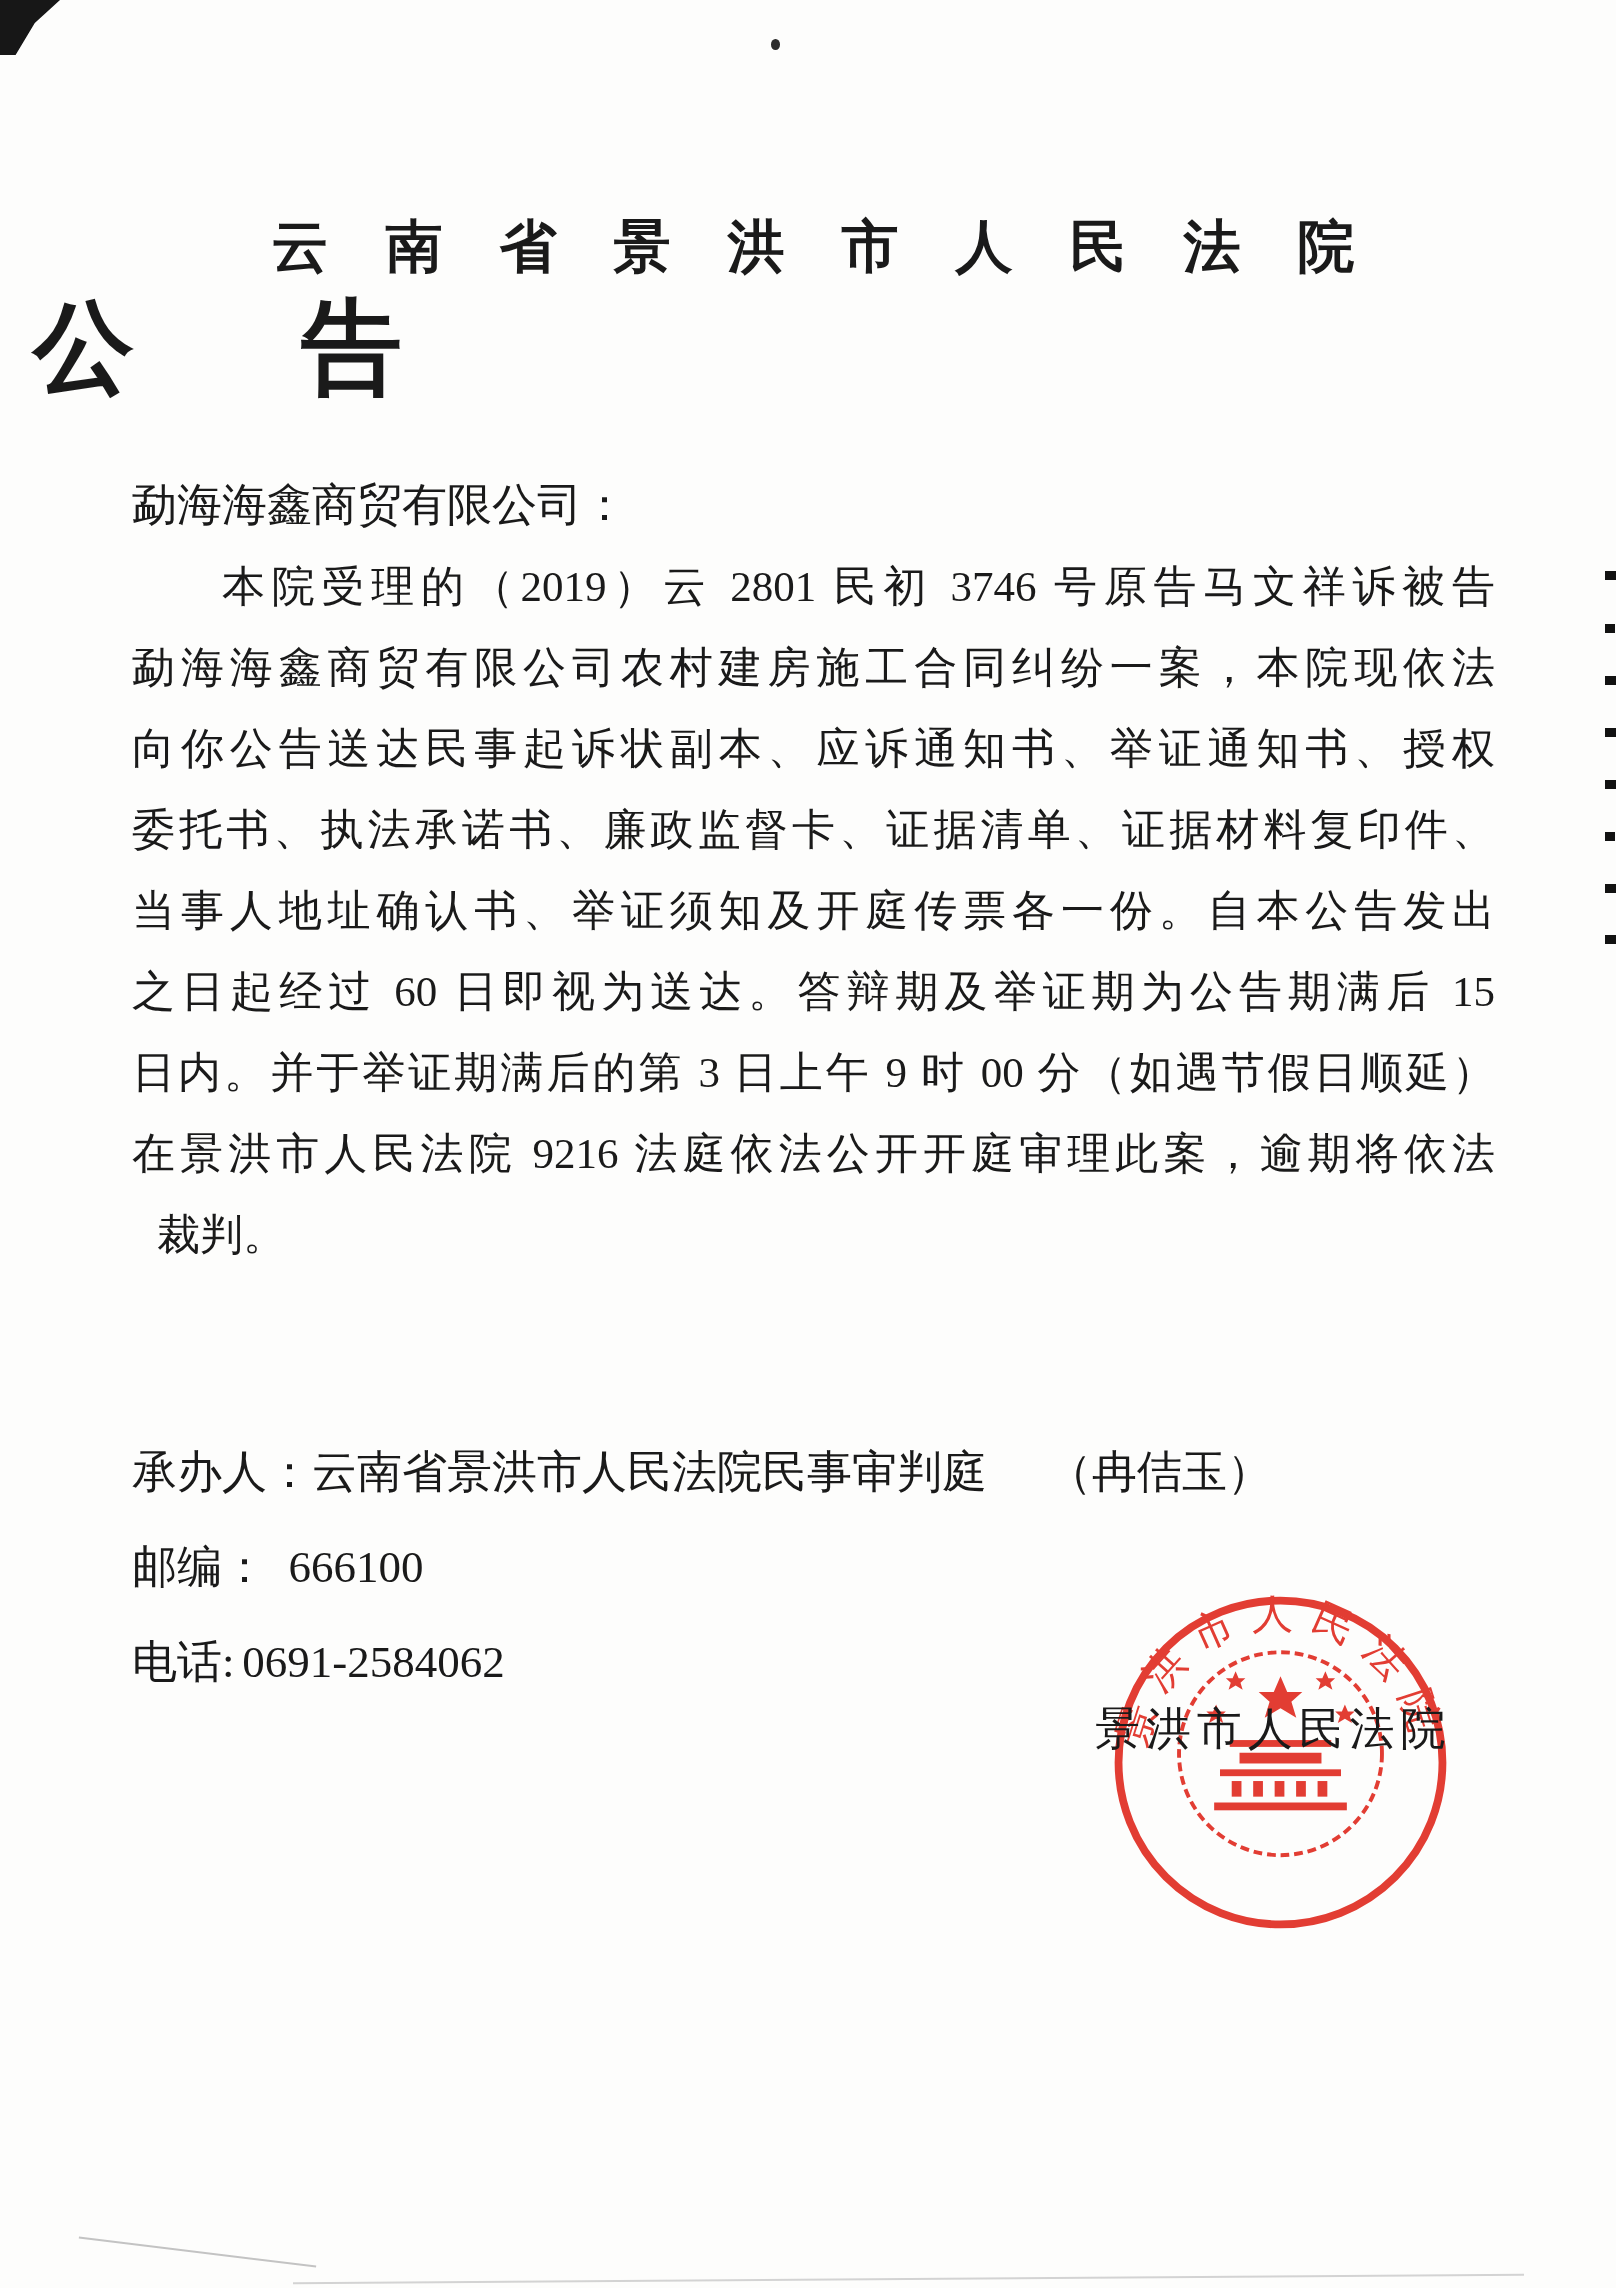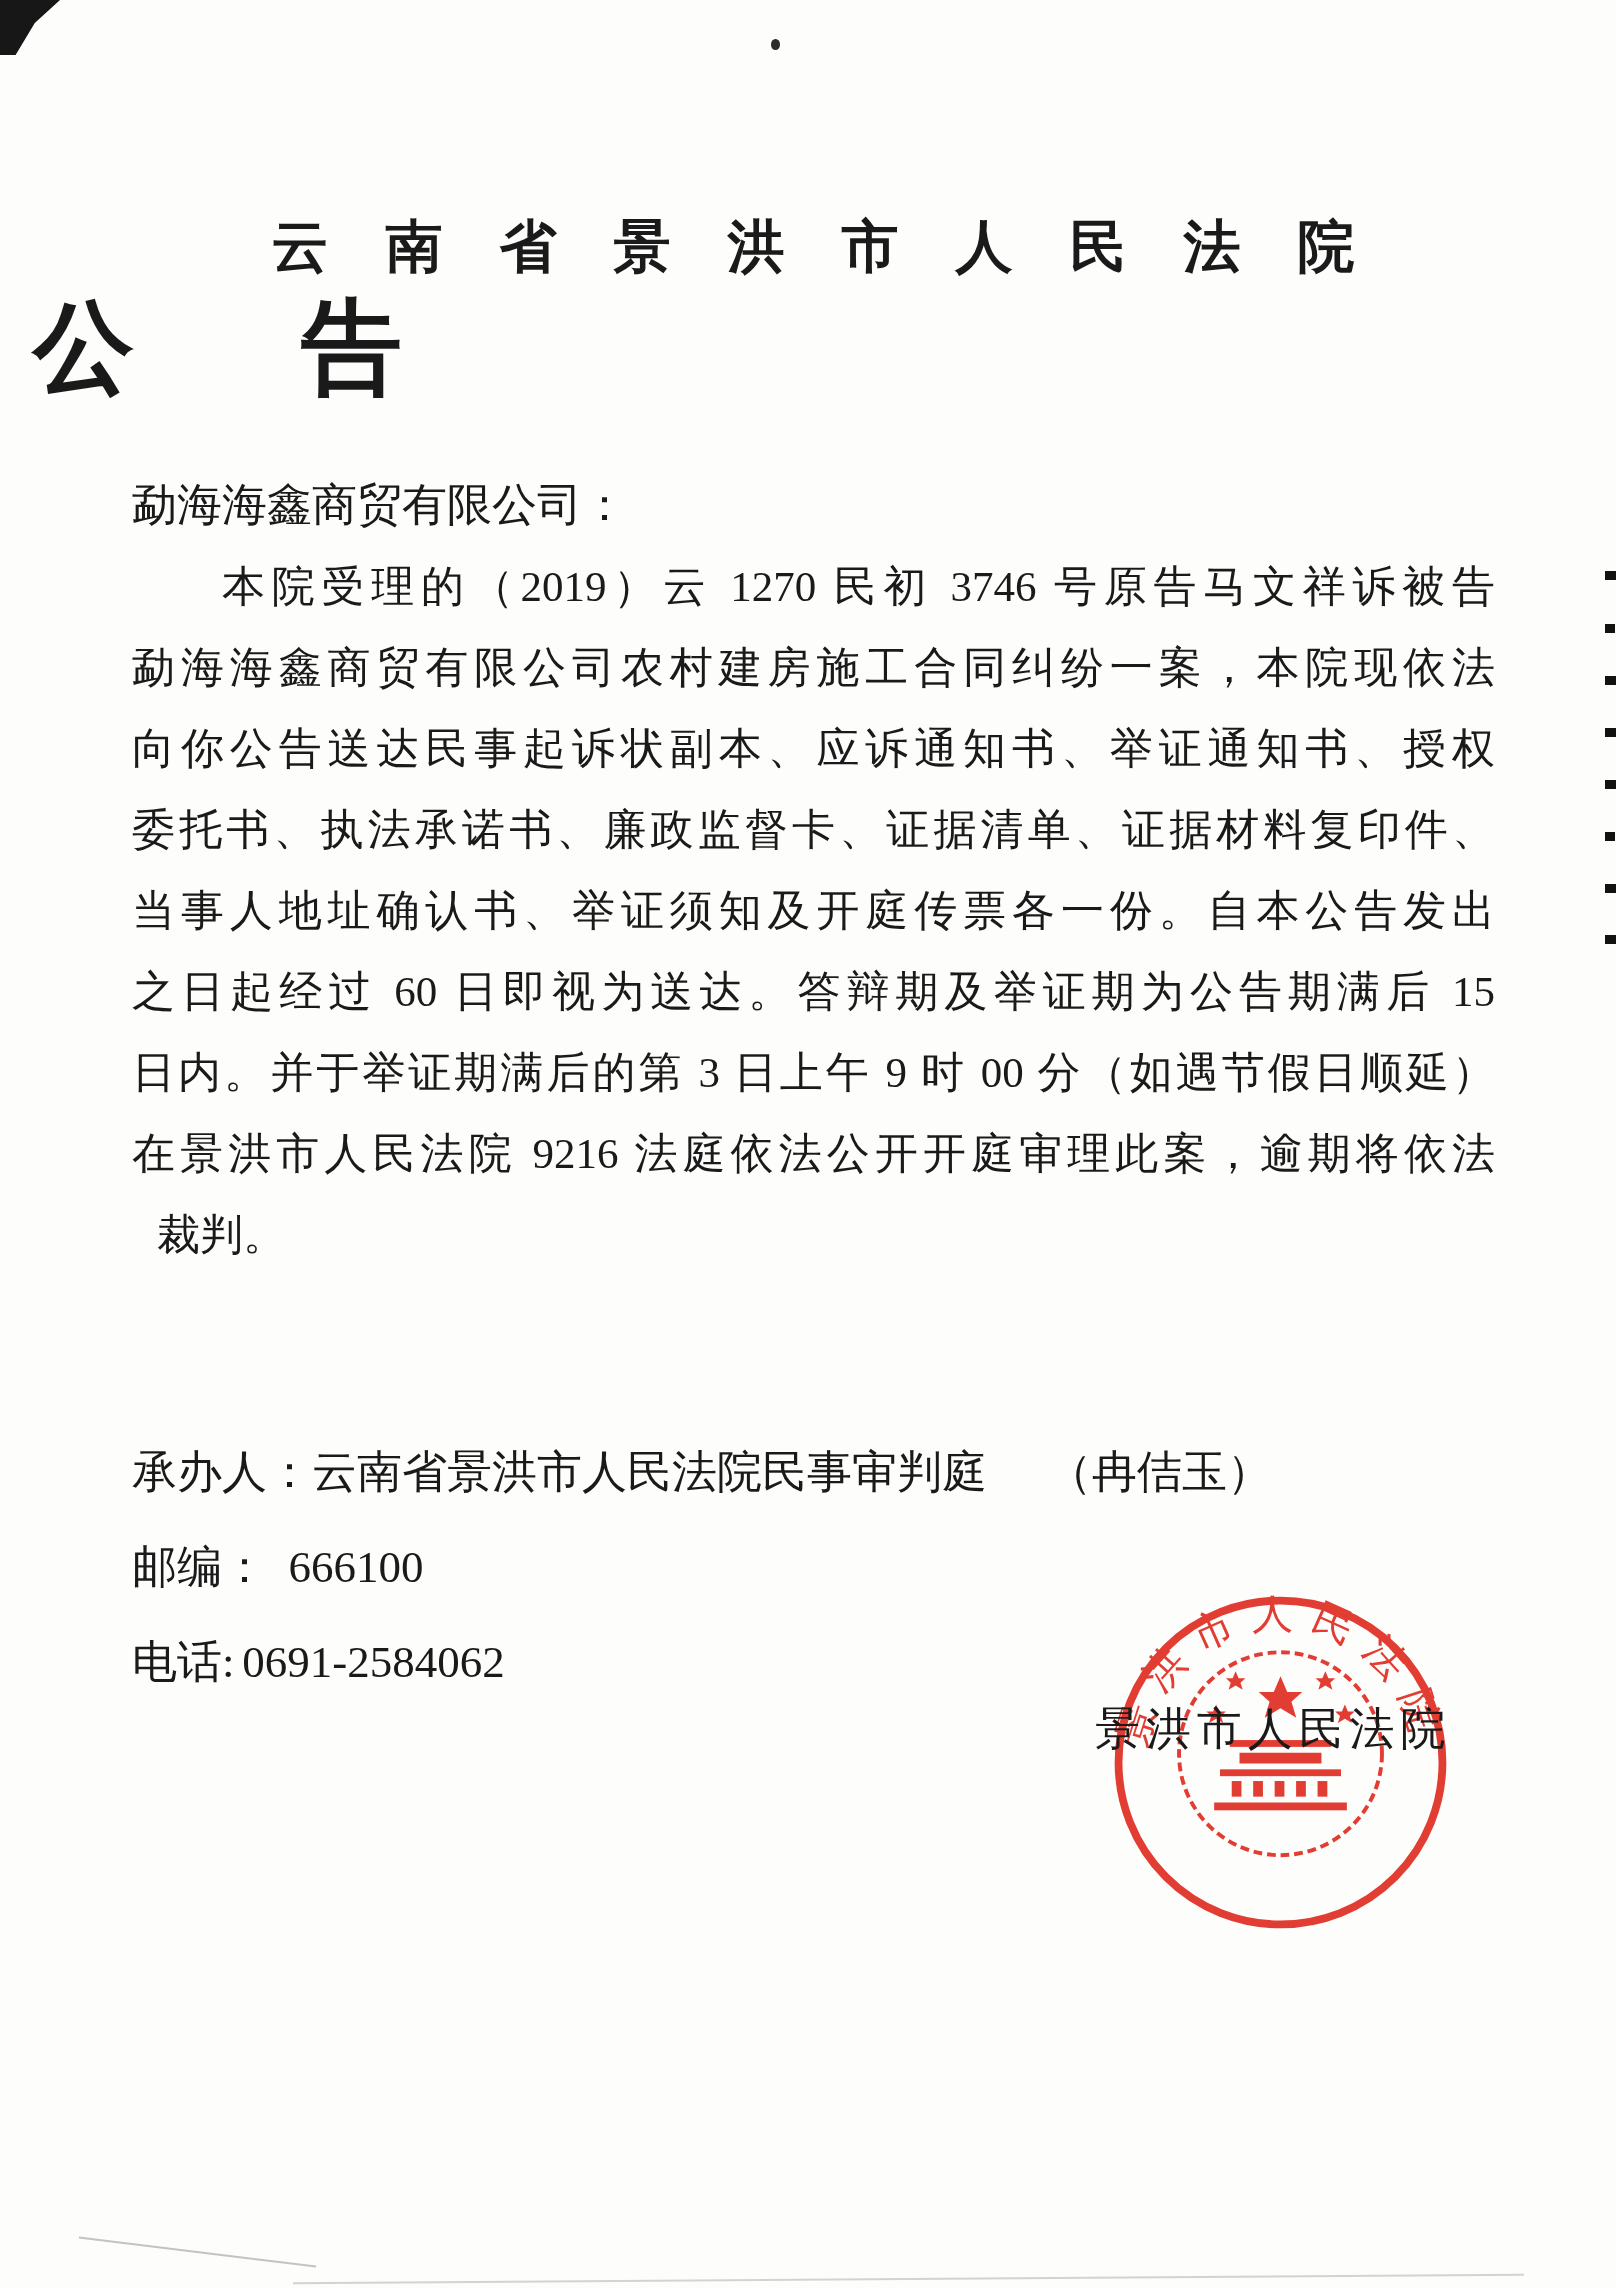--- a/index.html
+++ b/index.html
@@ -101,21 +101,21 @@
   <div class="edge-dash" style="top:935px;width:10.7px"></div>
   <div class="scratch-a"></div>
   <div class="scratch-b"></div>
 
   <div class="court-title">云南省景洪市人民法院</div>
   <div class="notice-title">公　告</div>
 
   <div class="addressee">勐海海鑫商贸有限公司：</div>
 
   <div class="body-block">
-    <div class="body-line first">本院受理的（2019）云 1270 民初 3746 号原告马文祥诉被告</div>
+    <div class="body-line first">本院受理的（2019）云 2801 民初 3746 号原告马文祥诉被告</div>
     <div class="body-line">勐海海鑫商贸有限公司农村建房施工合同纠纷一案，本院现依法</div>
     <div class="body-line">向你公告送达民事起诉状副本、应诉通知书、举证通知书、授权</div>
     <div class="body-line">委托书、执法承诺书、廉政监督卡、证据清单、证据材料复印件、</div>
     <div class="body-line">当事人地址确认书、举证须知及开庭传票各一份。自本公告发出</div>
     <div class="body-line">之日起经过 60 日即视为送达。答辩期及举证期为公告期满后 15</div>
     <div class="body-line">日内。并于举证期满后的第 3 日上午 9 时 00 分（如遇节假日顺延）</div>
     <div class="body-line">在景洪市人民法院 9216 法庭依法公开开庭审理此案，逾期将依法</div>
     <div class="body-line last">裁判。</div>
   </div>
 

